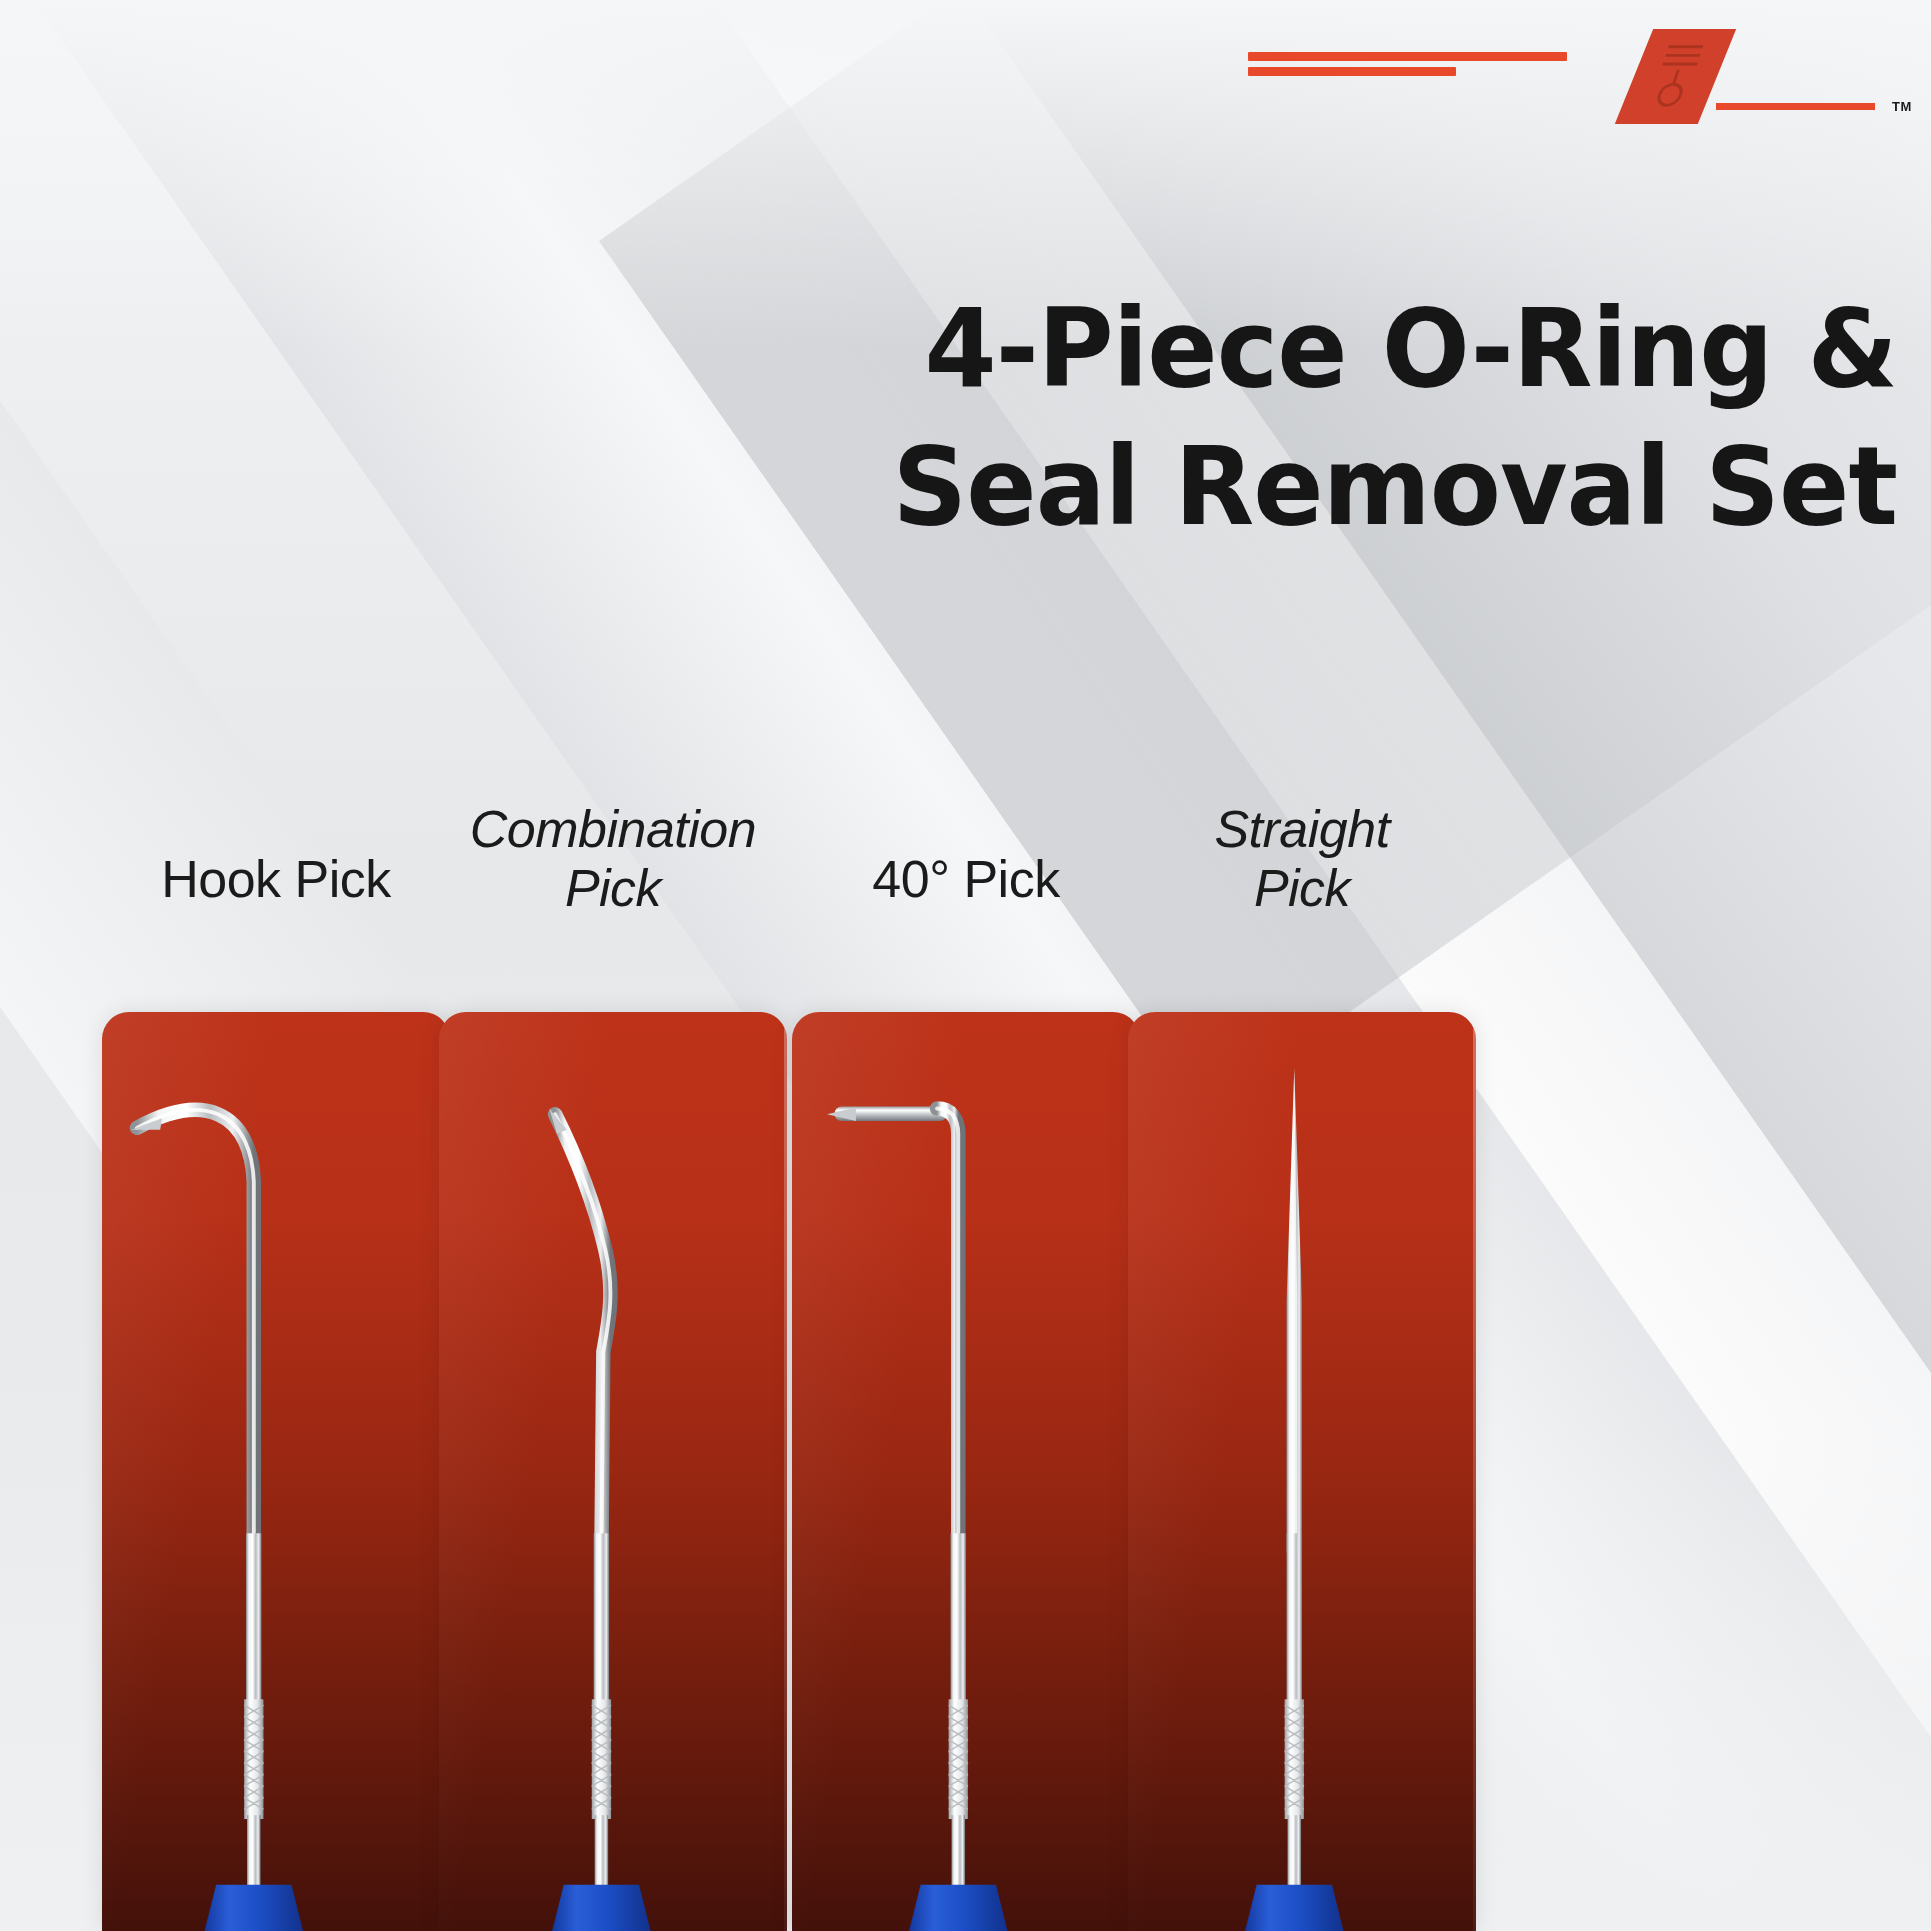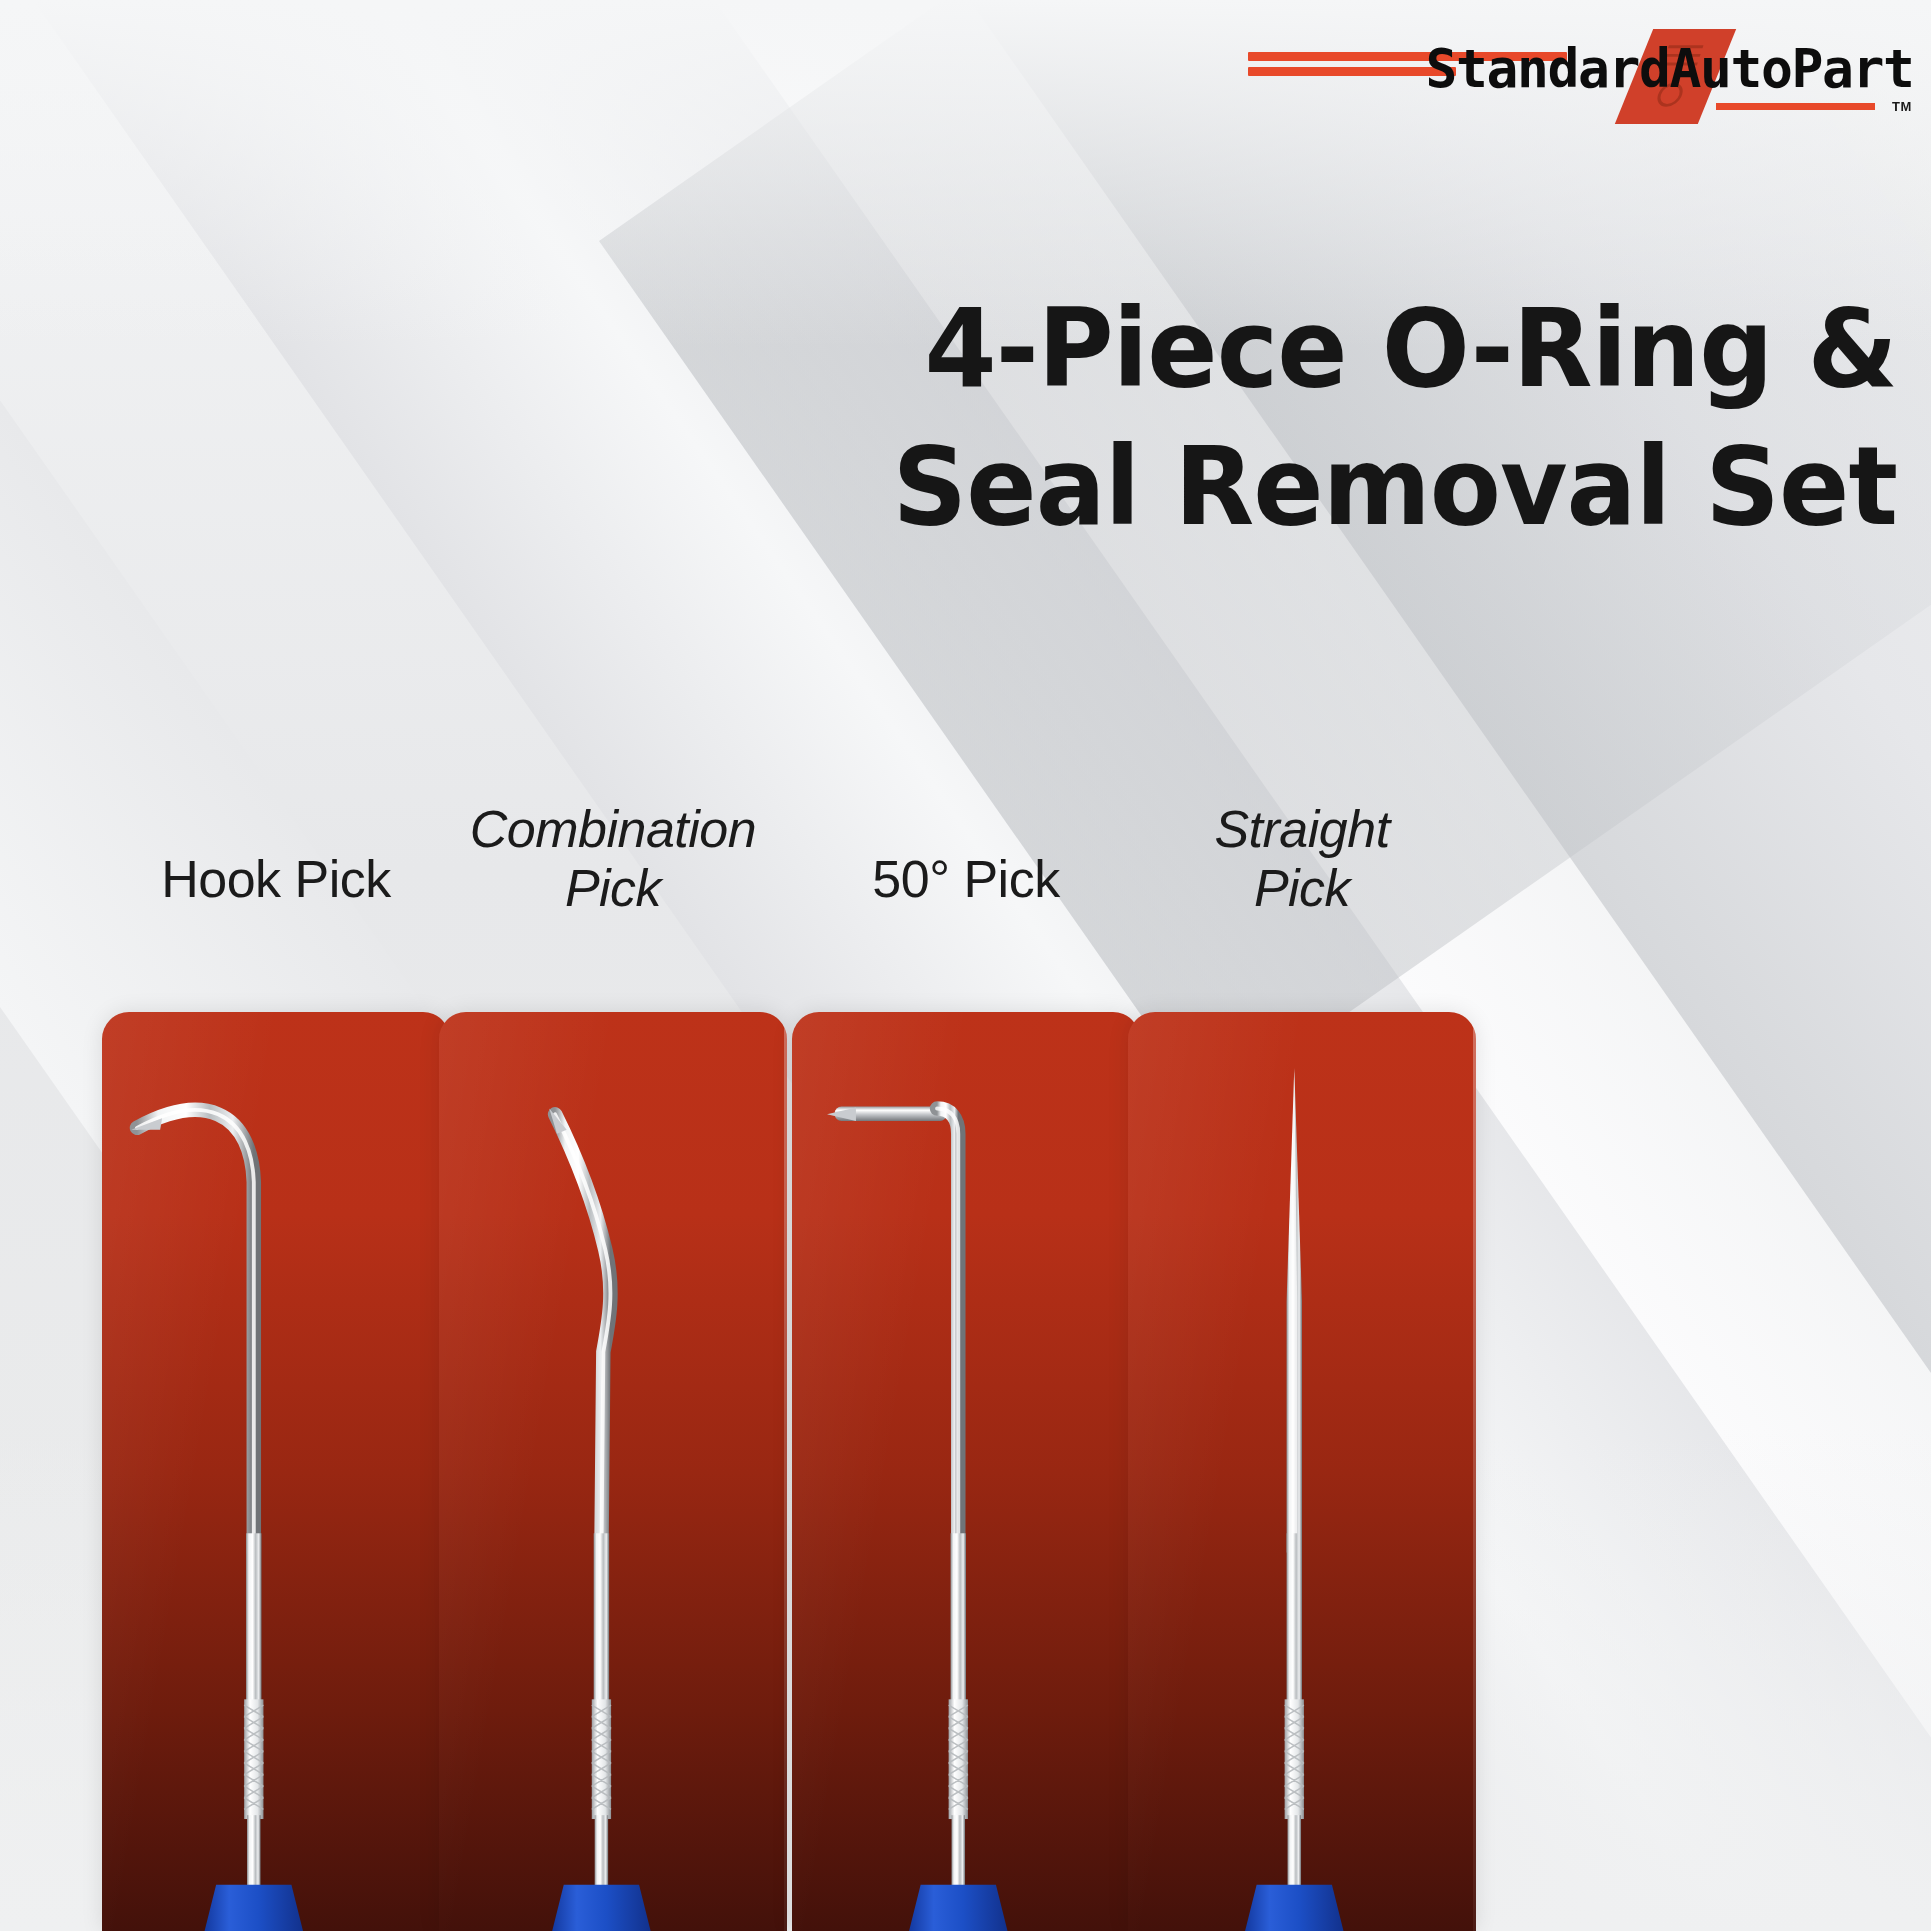--- a/index.html
+++ b/index.html
@@ -268,21 +268,20 @@
     <div class="logo-slash"></div>
     <svg class="logo-piston" viewBox="0 0 56 78">
       <g fill="none" stroke="#8f2a16" stroke-width="3">
         <path d="M10 8 H46"></path>
         <path d="M10 17 H46"></path>
         <path d="M10 26 H46"></path>
         <path d="M28 32 V48"></path>
         <circle cx="28" cy="58" r="11"></circle>
       </g>
     </svg>
-    <div class="logo-word">StandardAutoPart</div>
     <div class="logo-underline"></div>
     <div class="logo-tm">TM</div>
   </div>
 
   <div class="headline">
     <span class="hl-line">4-Piece O-Ring &amp;</span>
     <span class="hl-line">Seal Removal Set</span>
   </div>
 
   <div class="products">
@@ -385,21 +384,21 @@
                    M178 754 L158 766 M178 766 L158 778 M178 778 L158 790 M178 790 L158 802
                    M178 802 L158 814 M178 814 L158 826"></path>
         </g>
         <rect x="161" y="832" width="14" height="78" fill="url(#chrome2)"></rect>
         <path d="M129 904 L207 904 L219 952 L117 952 Z" fill="url(#handle2)"></path>
       </svg>
     </div>
 
     <div class="product p2">
       <div class="p-label">
-        <span>50° Pick</span>
+        <span>40° Pick</span>
       </div>
       <div class="p-card">
         <div class="card-sheen"></div>
         <div class="card-edge"></div>
       </div>
       <svg class="p-tool" viewBox="0 0 360 952">
         <defs>
           <linearGradient id="chrome3" x1="0" y1="0" x2="1" y2="0">
             <stop offset="0%" stop-color="#8f9295"></stop>
             <stop offset="18%" stop-color="#f2f4f5"></stop>

